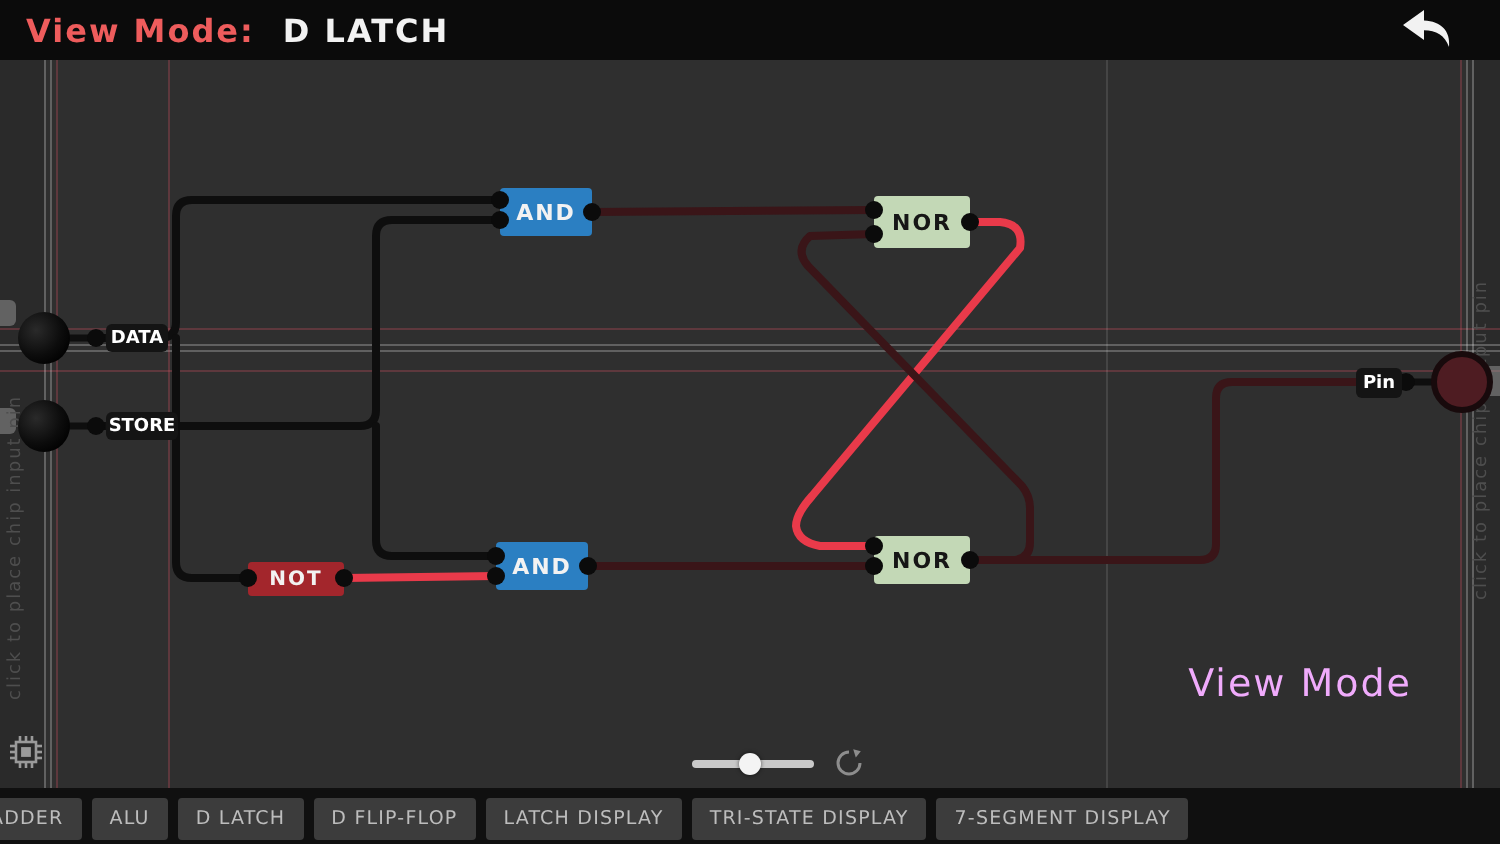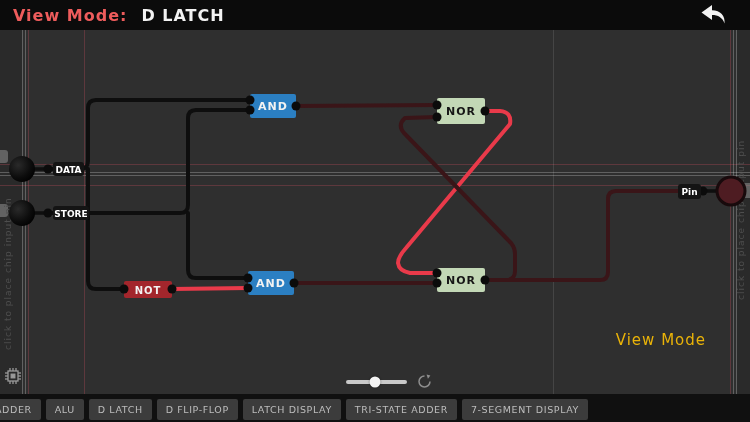--- a/index.html
+++ b/index.html
@@ -29,21 +29,21 @@
   .gl-pink{background:rgba(205,80,95,0.30);}
   .v-hint{
     position:absolute;color:#4e4e4e;font-size:9px;letter-spacing:1px;
     writing-mode:vertical-rl;transform:rotate(180deg);white-space:nowrap;
     display:flex;align-items:center;z-index:2;
   }
   .edge-tab{position:absolute;background:#8f8f8f;opacity:0.55;z-index:2;}
   .edge-tab.left{border-radius:0 3px 3px 0;}
   .edge-tab.right{border-radius:3px 0 0 3px;}
   .watermark{
-    position:absolute;right:44px;top:331px;font-size:15px;color:#eab308;
+    position:absolute;right:44px;top:331px;font-size:19px;color:#f0abfc;
     letter-spacing:1px;z-index:3;font-weight:500;
   }
   
   #circuit-svg{position:absolute;left:0;top:0;width:750px;height:422px;z-index:10;}
   
   .slider{position:absolute;left:346px;top:377px;width:61px;height:10px;z-index:20;cursor:pointer;}
   .slider-track{position:absolute;left:0;top:3px;width:61px;height:4px;background:#c9c9c9;border-radius:2px;}
   .slider-thumb{position:absolute;top:5px;width:11px;height:11px;border-radius:50%;background:#f4f4f4;transform:translate(-50%,-50%);box-shadow:0 0 2px rgba(0,0,0,.6);}
   .refresh-btn{position:absolute;left:417px;top:374px;width:15px;height:15px;z-index:20;cursor:pointer;}
   .chip-btn{position:absolute;left:3px;top:366px;width:20px;height:20px;z-index:20;cursor:pointer;}
@@ -194,16 +194,16 @@
   </svg>
 </div>
 
 <div class="toolbar">
   <div class="toolbar-inner" id="toolbar-inner">
       <div class="tb-btn">ADDER</div>
       <div class="tb-btn">ALU</div>
       <div class="tb-btn">D LATCH</div>
       <div class="tb-btn">D FLIP-FLOP</div>
       <div class="tb-btn">LATCH DISPLAY</div>
-      <div class="tb-btn">TRI-STATE ADDER</div>
+      <div class="tb-btn">TRI-STATE DISPLAY</div>
       <div class="tb-btn">7-SEGMENT DISPLAY</div>
     </div>
 </div>
 
 </body></html>

